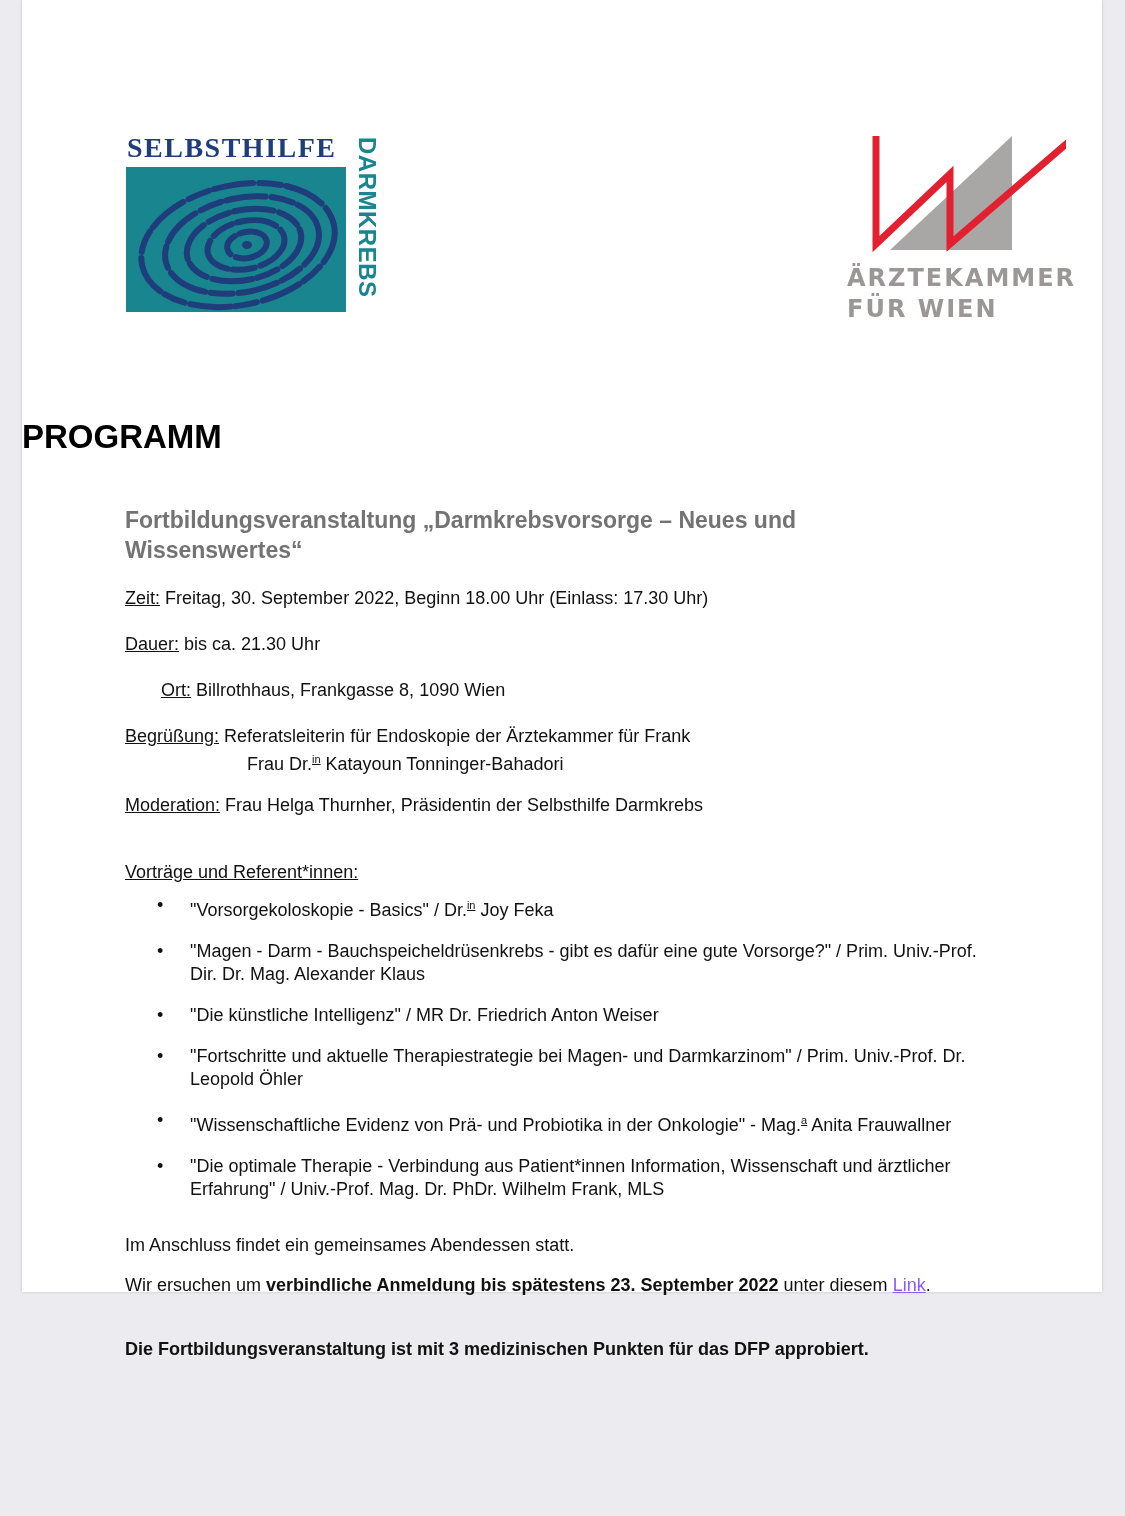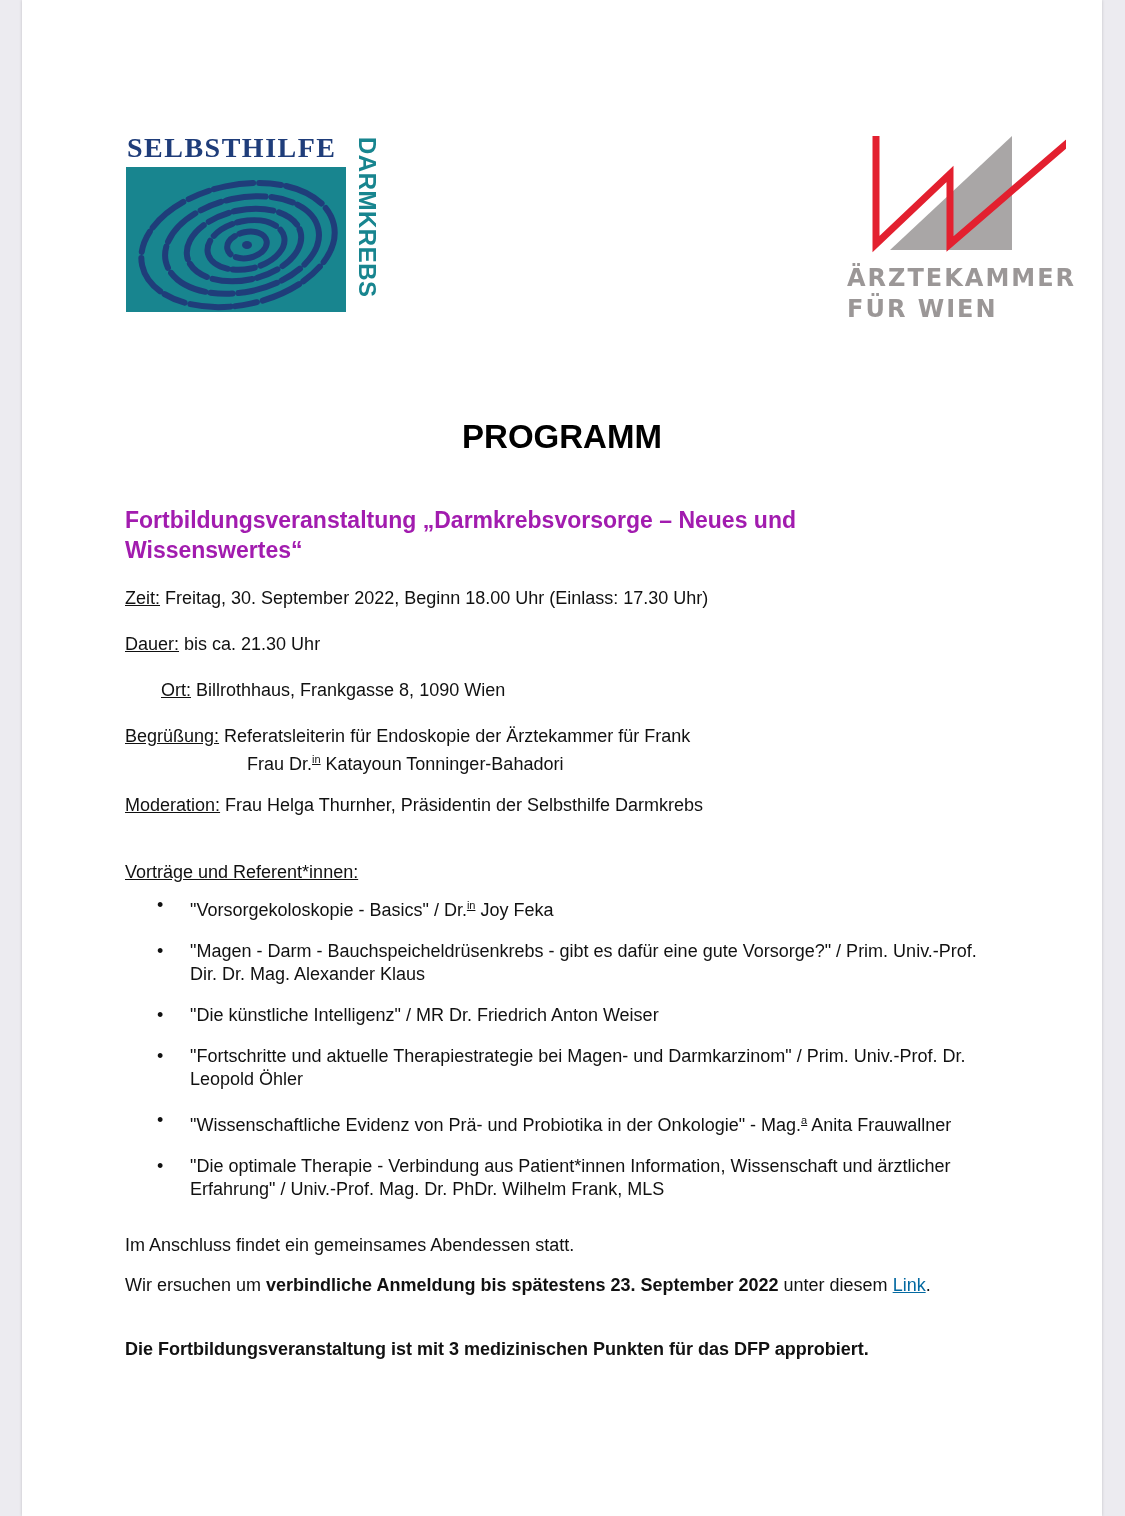--- a/index.html
+++ b/index.html
@@ -3,21 +3,21 @@
 <meta charset="utf-8">
 <style>
   html, body { margin: 0; padding: 0; }
   body {
     width: 1125px; height: 1516px; overflow: hidden;
     background: #ecebf0;
     font-family: "Liberation Sans", sans-serif;
     color: #111;
   }
   .page {
-    position: absolute; left: 22px; top: 0; width: 1080px; height: 1516px;
+    position: absolute; left: 22px; top: 0; width: 1080px; height: 1292px;
     background: #ffffff;
     box-shadow: 0 0 3px rgba(0,0,0,0.18);
   }
   
   .logo-sh { position: absolute; left: 103px; top: 132px; width: 260px; height: 185px; }
   .logo-sh .sh-word {
     position: absolute; left: 2px; top: 0; font-family: "Liberation Serif", serif;
     font-size: 28px; letter-spacing: 1.5px; color: #1f3d7a; font-weight: bold;
   }
   .logo-sh .sh-box {
@@ -31,38 +31,38 @@
   
   .logo-aek { position: absolute; left: 824px; top: 128px; width: 220px; height: 200px; }
   .logo-aek .aek-t1, .logo-aek .aek-t2 {
     position: absolute; left: 1px; font-family: "DejaVu Sans", sans-serif;
     font-size: 24px; color: #9b9797; letter-spacing: 2px; font-weight: bold;
   }
   .logo-aek .aek-t1 { top: 136px; }
   .logo-aek .aek-t2 { top: 167px; }
 
   .title {
-    position: absolute; left: 0; width: 1080px; top: 418px; text-align: center;
+    position: absolute; left: 0; width: 1080px; top: 418px; 
     font-size: 33px; font-weight: bold; color: #000;
   }
   .subtitle {
     position: absolute; left: 103px; top: 505px; width: 800px;
-    font-size: 23px; font-weight: bold; line-height: 30px; color: #a21caf;
+    font-size: 23px; font-weight: bold; line-height: 30px; color: #737373;
   }
   .row {
     position: absolute; left: 103px; font-size: 18px; line-height: 23px; color: #111;
   }
   .lbl { font-weight: normal; text-decoration: underline; }
   .sup { font-size: 11px; vertical-align: 7px; text-decoration: underline; }
   .indent { padding-left: 122px; }
   .list { position: absolute; left: 103px; top: 894px; width: 880px; margin: 0; padding: 0; list-style: none; }
   .list li { position: relative; padding-left: 65px; font-size: 18px; line-height: 23px; color: #111; }
   .list li .bullet { position: absolute; left: 32px; top: 0; }
   .list li.gap1 { margin-bottom: 18px; }
-  a.link { color: #0369a1; text-decoration: underline; }
+  a.link { color: #8b5cf6; text-decoration: underline; }
 </style>
 </head>
 <body>
 
 <div class="page">
 
   <div class="logo-sh">
     <div class="sh-word">SELBSTHILFE</div>
     <div class="sh-box">
       <svg width="220" height="145" viewBox="0 0 220 145">

